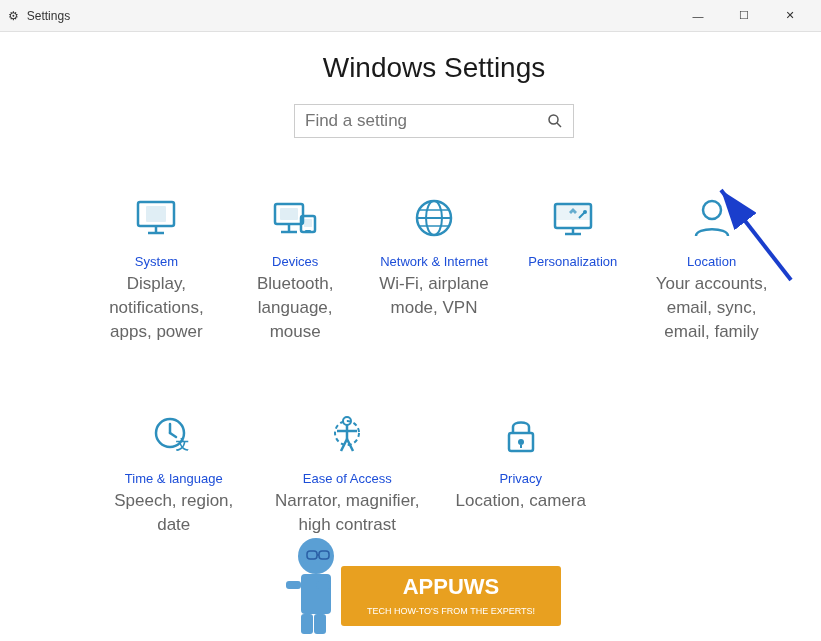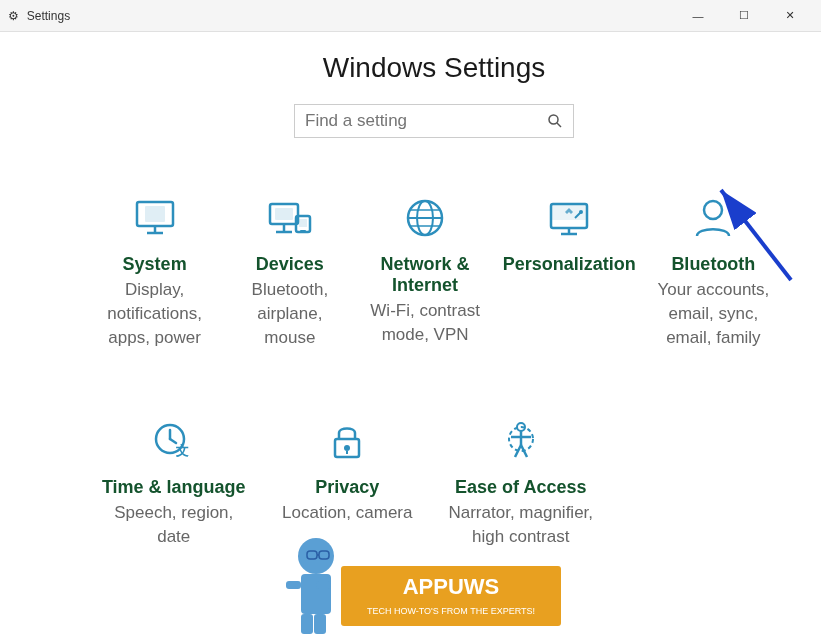--- a/index.html
+++ b/index.html
@@ -119,23 +119,23 @@
       display: flex;
       align-items: center;
       justify-content: center;
     }
     .setting-icon svg {
       width: 48px;
       height: 48px;
     }
 
     .setting-name {
-      font-size: 18px;
-      font-weight: 700;
-      color: #14532d;
+      font-size: 13px;
+      font-weight: 400;
+      color: #1d4ed8;
       margin-bottom: 3px;
     }
     .setting-desc {
       font-size: 17px;
       color: #666;
       line-height: 1.4;
     }
 
     
     .watermark {
@@ -199,35 +199,35 @@
           <rect x="4" y="10" width="28" height="20" rx="2" stroke="#2d8fbd" stroke-width="2.5" fill="none"></rect>
           <rect x="9" y="14" width="18" height="12" rx="1" fill="#2d8fbd" opacity="0.15"></rect>
           <line x1="18" y1="30" x2="18" y2="38" stroke="#2d8fbd" stroke-width="2.5"></line>
           <line x1="10" y1="38" x2="26" y2="38" stroke="#2d8fbd" stroke-width="2.5"></line>
           <rect x="30" y="22" width="14" height="16" rx="2" stroke="#2d8fbd" stroke-width="2.5" fill="none"></rect>
           <rect x="33" y="25" width="8" height="8" rx="0.5" fill="#2d8fbd" opacity="0.15"></rect>
           <rect x="34" y="36" width="6" height="2" rx="1" fill="#2d8fbd"></rect>
         </svg>
       </div>
       <div class="setting-name">Devices</div>
-      <div class="setting-desc">Bluetooth, airplane, mouse</div>
+      <div class="setting-desc">Bluetooth, language, mouse</div>
     </div>
 
     <div class="setting-item">
       <div class="setting-icon">
         <svg viewBox="0 0 48 48" fill="none">
           <circle cx="24" cy="24" r="17" stroke="#2d8fbd" stroke-width="2.5" fill="none"></circle>
           <ellipse cx="24" cy="24" rx="8" ry="17" stroke="#2d8fbd" stroke-width="2" fill="none"></ellipse>
           <line x1="7" y1="24" x2="41" y2="24" stroke="#2d8fbd" stroke-width="2"></line>
           <line x1="9" y1="16" x2="39" y2="16" stroke="#2d8fbd" stroke-width="1.5"></line>
           <line x1="9" y1="32" x2="39" y2="32" stroke="#2d8fbd" stroke-width="1.5"></line>
         </svg>
       </div>
       <div class="setting-name">Network &amp; Internet</div>
-      <div class="setting-desc">Wi-Fi, contrast mode, VPN</div>
+      <div class="setting-desc">Wi-Fi, airplane mode, VPN</div>
     </div>
 
     <div class="setting-item">
       <div class="setting-icon">
         <svg viewBox="0 0 48 48" fill="none">
           <rect x="6" y="10" width="36" height="24" rx="2" stroke="#2d8fbd" stroke-width="2.5" fill="none"></rect>
           <rect x="6" y="10" width="36" height="16" rx="2" fill="#2d8fbd" opacity="0.1"></rect>
           <line x1="24" y1="34" x2="24" y2="40" stroke="#2d8fbd" stroke-width="2.5"></line>
           <line x1="16" y1="40" x2="32" y2="40" stroke="#2d8fbd" stroke-width="2.5"></line>
           <path d="M20 18 L24 14 L28 18 L26 20 L24 18 L22 20 Z" fill="#2d8fbd" opacity="0.7"></path>
@@ -238,67 +238,67 @@
       <div class="setting-name">Personalization</div>
     </div>
 
     <div class="setting-item">
       <div class="setting-icon">
         <svg viewBox="0 0 48 48" fill="none">
           <circle cx="24" cy="16" r="9" stroke="#2d8fbd" stroke-width="2.5" fill="none"></circle>
           <path d="M8 42 C8 33 40 33 40 42" stroke="#2d8fbd" stroke-width="2.5" fill="none"></path>
         </svg>
       </div>
-      <div class="setting-name">Bluetooth</div>
+      <div class="setting-name">Location</div>
       <div class="setting-desc">Your accounts, email, sync, email, family</div>
     </div>
 
   </div>
 
   <div class="settings-grid-row2">
 
     <div class="setting-item">
       <div class="setting-icon">
         <svg viewBox="0 0 48 48" fill="none">
           <circle cx="20" cy="22" r="14" stroke="#2d8fbd" stroke-width="2.5" fill="none"></circle>
           <line x1="20" y1="13" x2="20" y2="22" stroke="#2d8fbd" stroke-width="2.5" stroke-linecap="round"></line>
           <line x1="20" y1="22" x2="26" y2="26" stroke="#2d8fbd" stroke-width="2.5" stroke-linecap="round"></line>
           <text x="26" y="38" font-size="13" fill="#2d8fbd" font-family="Arial" font-weight="bold">文</text>
         </svg>
       </div>
       <div class="setting-name">Time &amp; language</div>
       <div class="setting-desc">Speech, region, date</div>
-    </div>
-
-    <div class="setting-item">
-      <div class="setting-icon">
-        <svg viewBox="0 0 48 48" fill="none">
-          <rect x="12" y="22" width="24" height="18" rx="2" stroke="#2d8fbd" stroke-width="2.5" fill="none"></rect>
-          <path d="M16 22 L16 16 C16 10 32 10 32 16 L32 22" stroke="#2d8fbd" stroke-width="2.5" fill="none"></path>
-          <circle cx="24" cy="31" r="3" fill="#2d8fbd"></circle>
-          <line x1="24" y1="34" x2="24" y2="37" stroke="#2d8fbd" stroke-width="2"></line>
-        </svg>
-      </div>
-      <div class="setting-name">Privacy</div>
-      <div class="setting-desc">Location, camera</div>
     </div>
 
     <div class="setting-item">
       <div class="setting-icon">
         <svg viewBox="0 0 48 48" fill="none">
           <circle cx="24" cy="10" r="4" stroke="#2d8fbd" stroke-width="2" fill="none"></circle>
           <line x1="24" y1="14" x2="24" y2="28" stroke="#2d8fbd" stroke-width="2.5"></line>
           <line x1="14" y1="20" x2="34" y2="20" stroke="#2d8fbd" stroke-width="2.5"></line>
           <line x1="24" y1="28" x2="18" y2="40" stroke="#2d8fbd" stroke-width="2.5"></line>
           <line x1="24" y1="28" x2="30" y2="40" stroke="#2d8fbd" stroke-width="2.5"></line>
           <circle cx="24" cy="22" r="12" stroke="#2d8fbd" stroke-width="2" fill="none" stroke-dasharray="4 3"></circle>
         </svg>
       </div>
       <div class="setting-name">Ease of Access</div>
       <div class="setting-desc">Narrator, magnifier, high contrast</div>
+    </div>
+
+    <div class="setting-item">
+      <div class="setting-icon">
+        <svg viewBox="0 0 48 48" fill="none">
+          <rect x="12" y="22" width="24" height="18" rx="2" stroke="#2d8fbd" stroke-width="2.5" fill="none"></rect>
+          <path d="M16 22 L16 16 C16 10 32 10 32 16 L32 22" stroke="#2d8fbd" stroke-width="2.5" fill="none"></path>
+          <circle cx="24" cy="31" r="3" fill="#2d8fbd"></circle>
+          <line x1="24" y1="34" x2="24" y2="37" stroke="#2d8fbd" stroke-width="2"></line>
+        </svg>
+      </div>
+      <div class="setting-name">Privacy</div>
+      <div class="setting-desc">Location, camera</div>
     </div>
 
 
   </div>
 </div>
 
 <svg style="position:absolute;top:150px;right:10px;pointer-events:none;" width="120" height="140" viewBox="0 0 120 140">
   <defs>
     <marker id="arrowhead" markerWidth="10" markerHeight="7" refX="10" refY="3.5" orient="auto">
       <polygon points="0 0, 10 3.5, 0 7" fill="#1a3ecc"></polygon>

